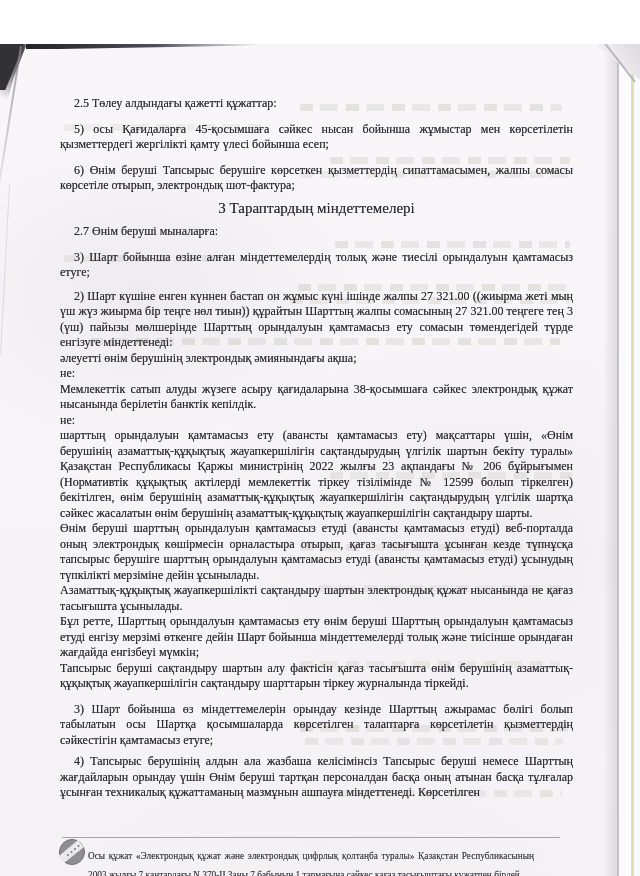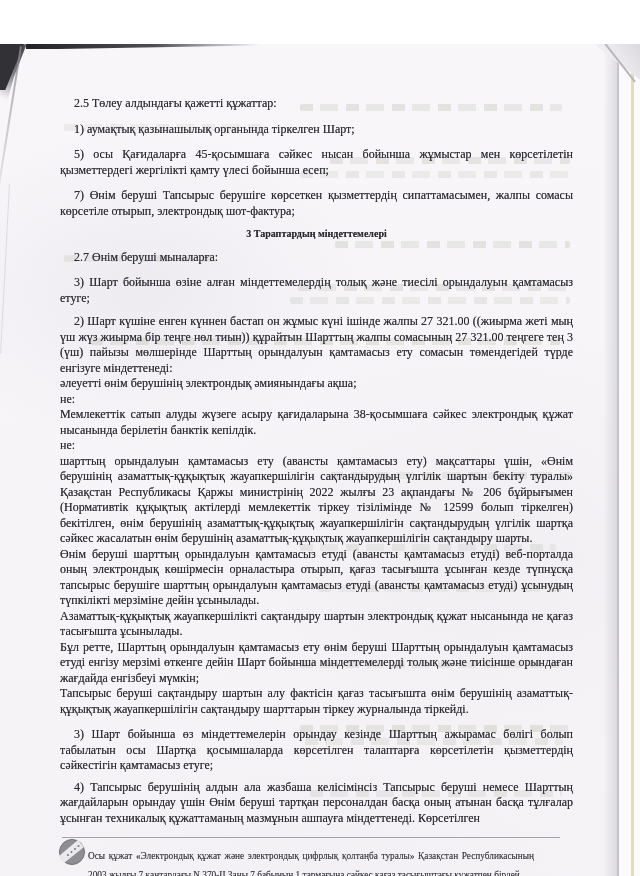--- a/index.html
+++ b/index.html
@@ -13,21 +13,21 @@
 
   
   .content{position:absolute;left:60px;top:52px;width:513px;color:#2c2b32;
     font-size:12px;line-height:15.5px;text-align:justify;
     text-shadow:0 0 .4px rgba(44,43,50,.65);}
   .p{margin:0;}
   .ind{text-indent:14px;}
   .mt10{margin-top:10px;}
   .mt8{margin-top:8px;}
   .mt6{margin-top:6px;}
-  .heading{margin:7px 0 8px;text-align:center;font-weight:bold;font-size:10px;text-indent:0;}
+  .heading{margin:7px 0 8px;text-align:center;font-weight:normal;font-size:15px;text-indent:0;}
 
   
   .footsep{position:absolute;left:62px;top:793px;width:498px;height:1px;background:#6f6e75;opacity:.6;}
   .footnote{position:absolute;left:88px;top:794px;width:446px;font-size:9.3px;line-height:19px;
     color:#3e3d44;text-align:justify;text-shadow:0 0 .3px rgba(62,61,68,.6);}
   .stamp{position:absolute;left:58px;top:794px;width:28px;height:28px;}
 
   
   .bl{position:absolute;height:7px;border-radius:2px;opacity:.32;filter:blur(.6px);
     background:repeating-linear-gradient(90deg,
@@ -78,23 +78,22 @@
   <div class="bl" style="left:330px;top:428px;width:242px;opacity:.26;"></div>
   <div class="bl" style="left:300px;top:500px;width:256px;opacity:.24;"></div>
   <div class="bl" style="left:318px;top:541px;width:246px;opacity:.22;"></div>
   <div class="bl" style="left:300px;top:617px;width:260px;opacity:.24;"></div>
   <div class="bl" style="left:300px;top:681px;width:270px;"></div>
   <div class="bl" style="left:305px;top:694px;width:258px;opacity:.26;"></div>
   <div class="bl" style="left:310px;top:746px;width:252px;opacity:.26;"></div>
 
   <div class="content">
     <p class="p ind">2.5 Төлеу алдындағы қажетті құжаттар:</p>
-    <p class="p ind mt10">1) аумақтық қазынашылық органында тіркелген Шарт;</p>
     <p class="p ind mt10">5) осы Қағидаларға 45-қосымшаға сәйкес нысан бойынша жұмыстар мен көрсетілетін қызметтердегі жергілікті қамту үлесі бойынша есеп;</p>
-    <p class="p ind mt10">7) Өнім беруші Тапсырыс берушіге көрсеткен қызметтердің сипаттамасымен, жалпы сомасы көрсетіле отырып, электрондық шот-фактура;</p>
+    <p class="p ind mt10">6) Өнім беруші Тапсырыс берушіге көрсеткен қызметтердің сипаттамасымен, жалпы сомасы көрсетіле отырып, электрондық шот-фактура;</p>
 
     <h2 class="heading">3 Тараптардың міндеттемелері</h2>
 
     <p class="p ind">2.7 Өнім беруші мыналарға:</p>
     <p class="p ind mt10">3) Шарт бойынша өзіне алған міндеттемелердің толық және тиесілі орындалуын қамтамасыз етуге;</p>
     <p class="p ind mt8">2) Шарт күшіне енген күннен бастап он жұмыс күні ішінде жалпы 27 321.00 ((жиырма жеті мың үш жүз жиырма бір теңге нөл тиын)) құрайтын Шарттың жалпы сомасының 27 321.00 теңгеге тең 3 (үш) пайызы мөлшерінде Шарттың орындалуын қамтамасыз ету сомасын төмендегідей түрде енгізуге міндеттенеді:</p>
     <p class="p">әлеуетті өнім берушінің электрондық әмиянындағы ақша;</p>
     <p class="p">не:</p>
     <p class="p">Мемлекеттік сатып алуды жүзеге асыру қағидаларына 38-қосымшаға сәйкес электрондық құжат нысанында берілетін банктік кепілдік.</p>
     <p class="p">не:</p>

